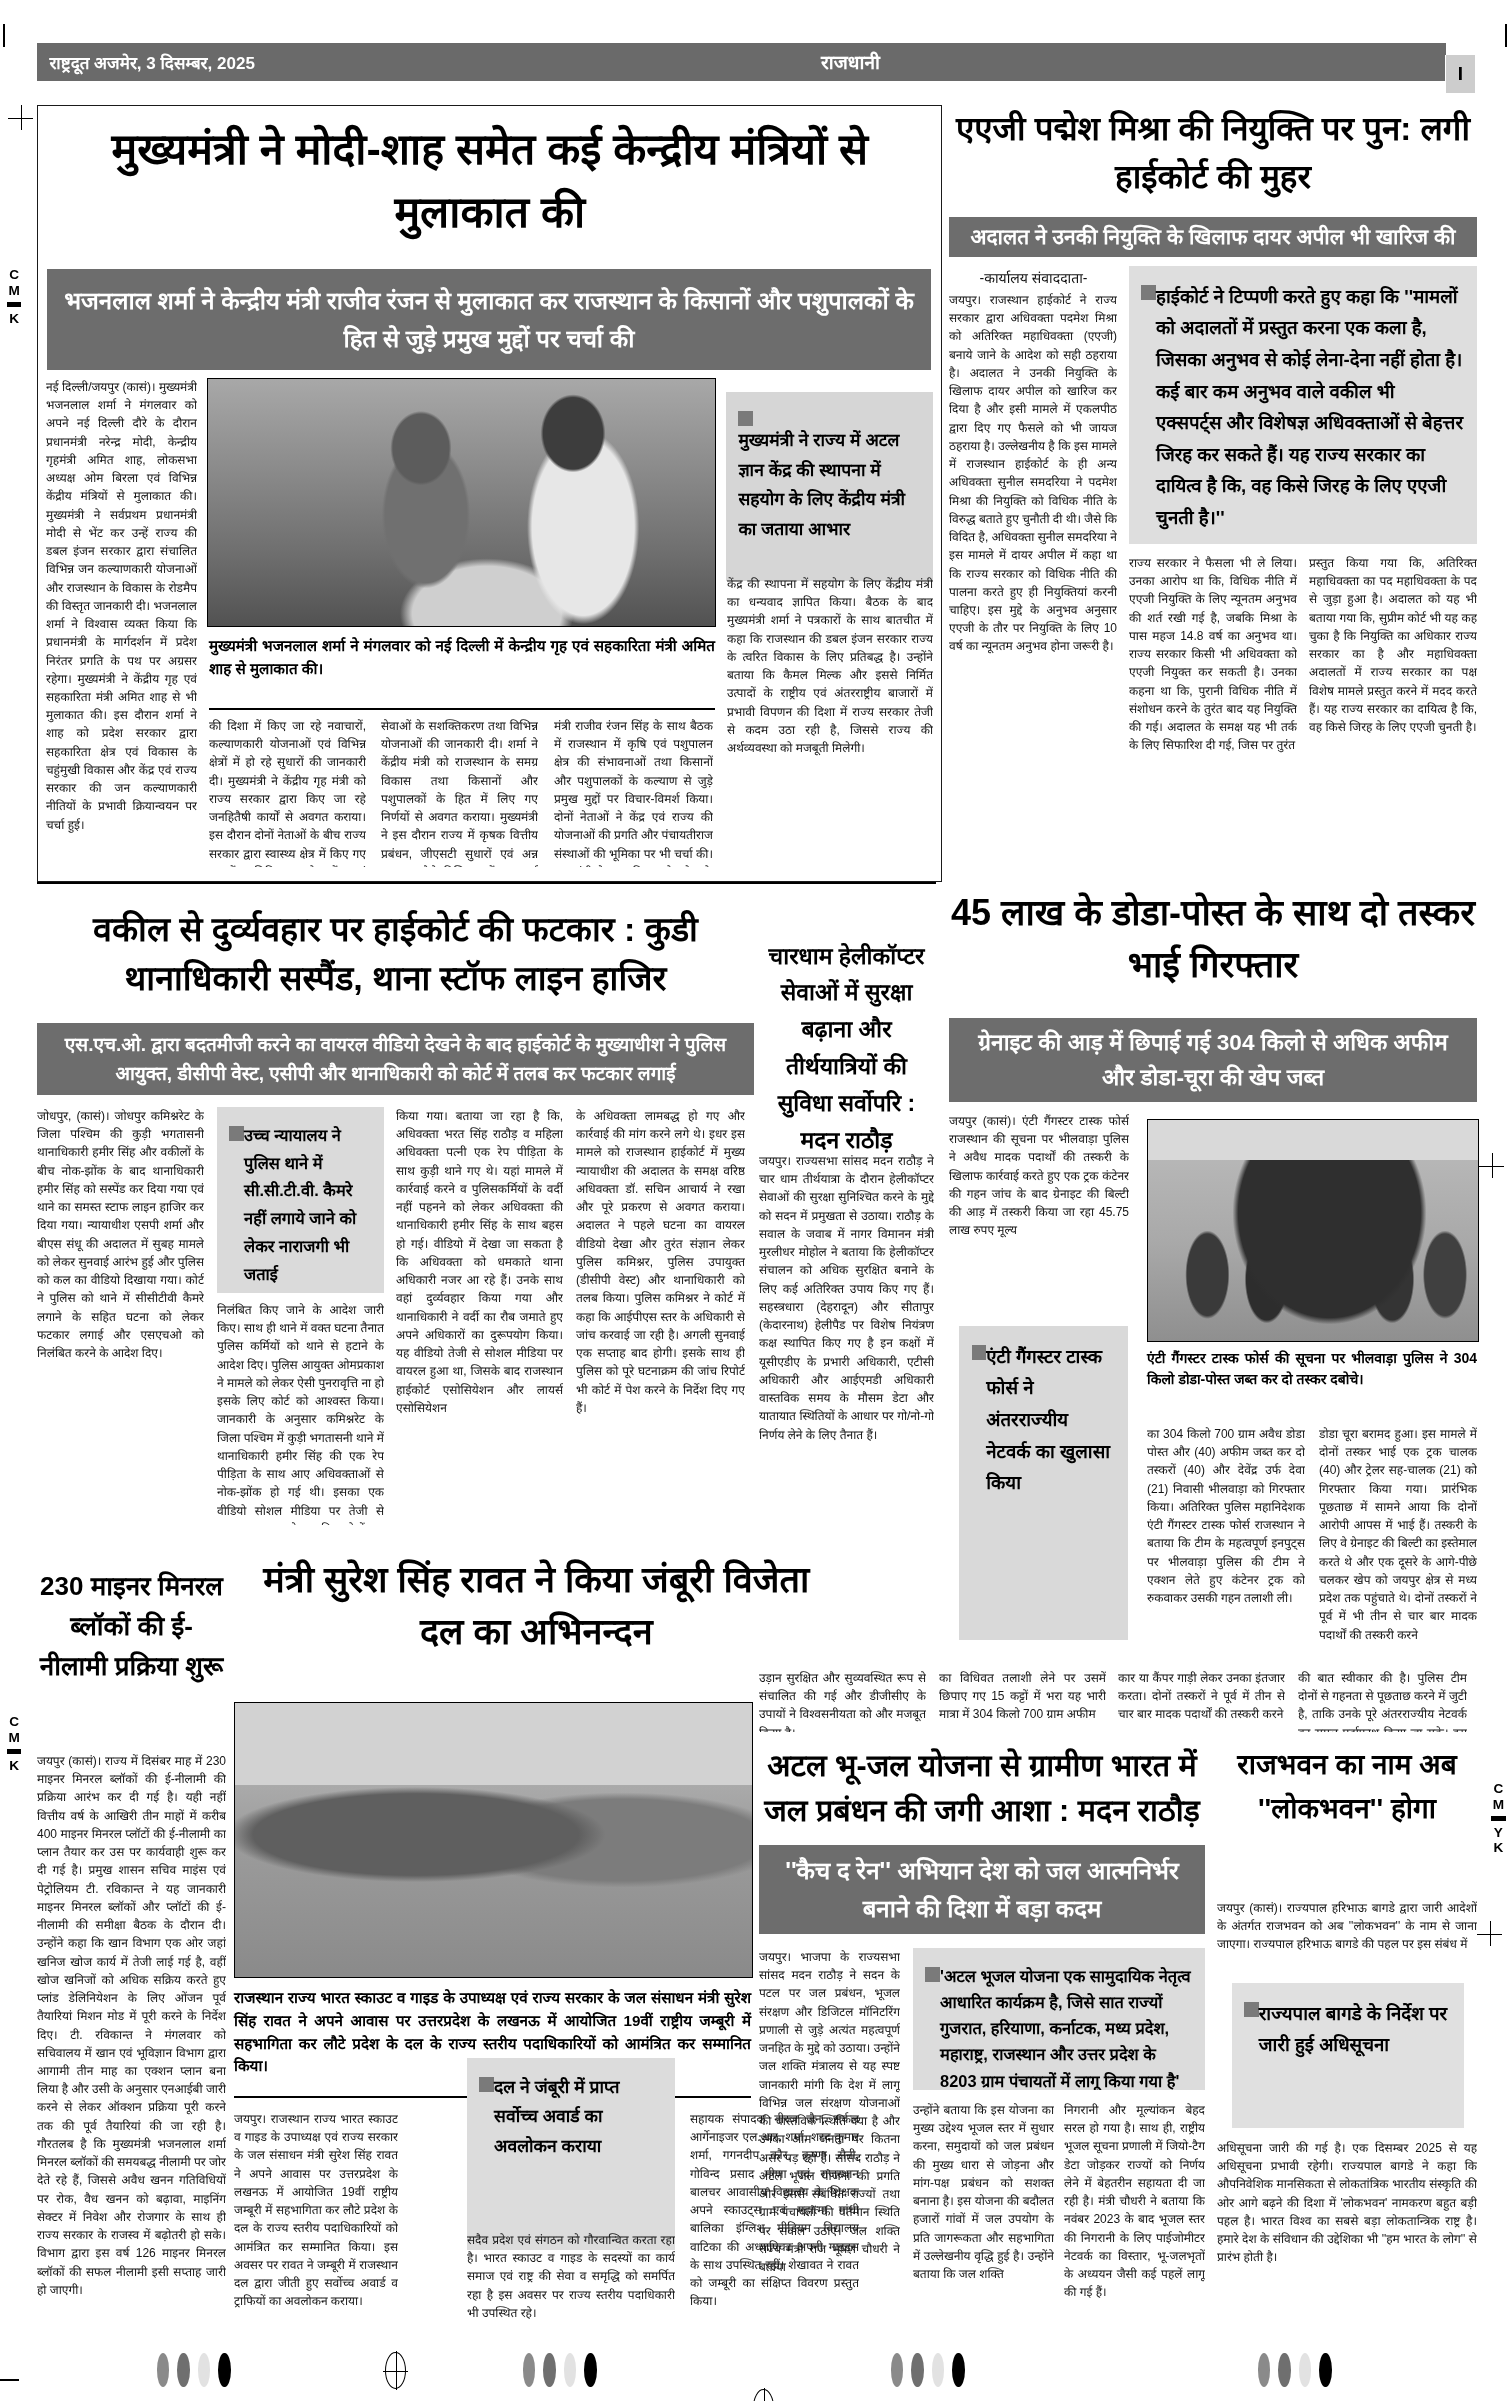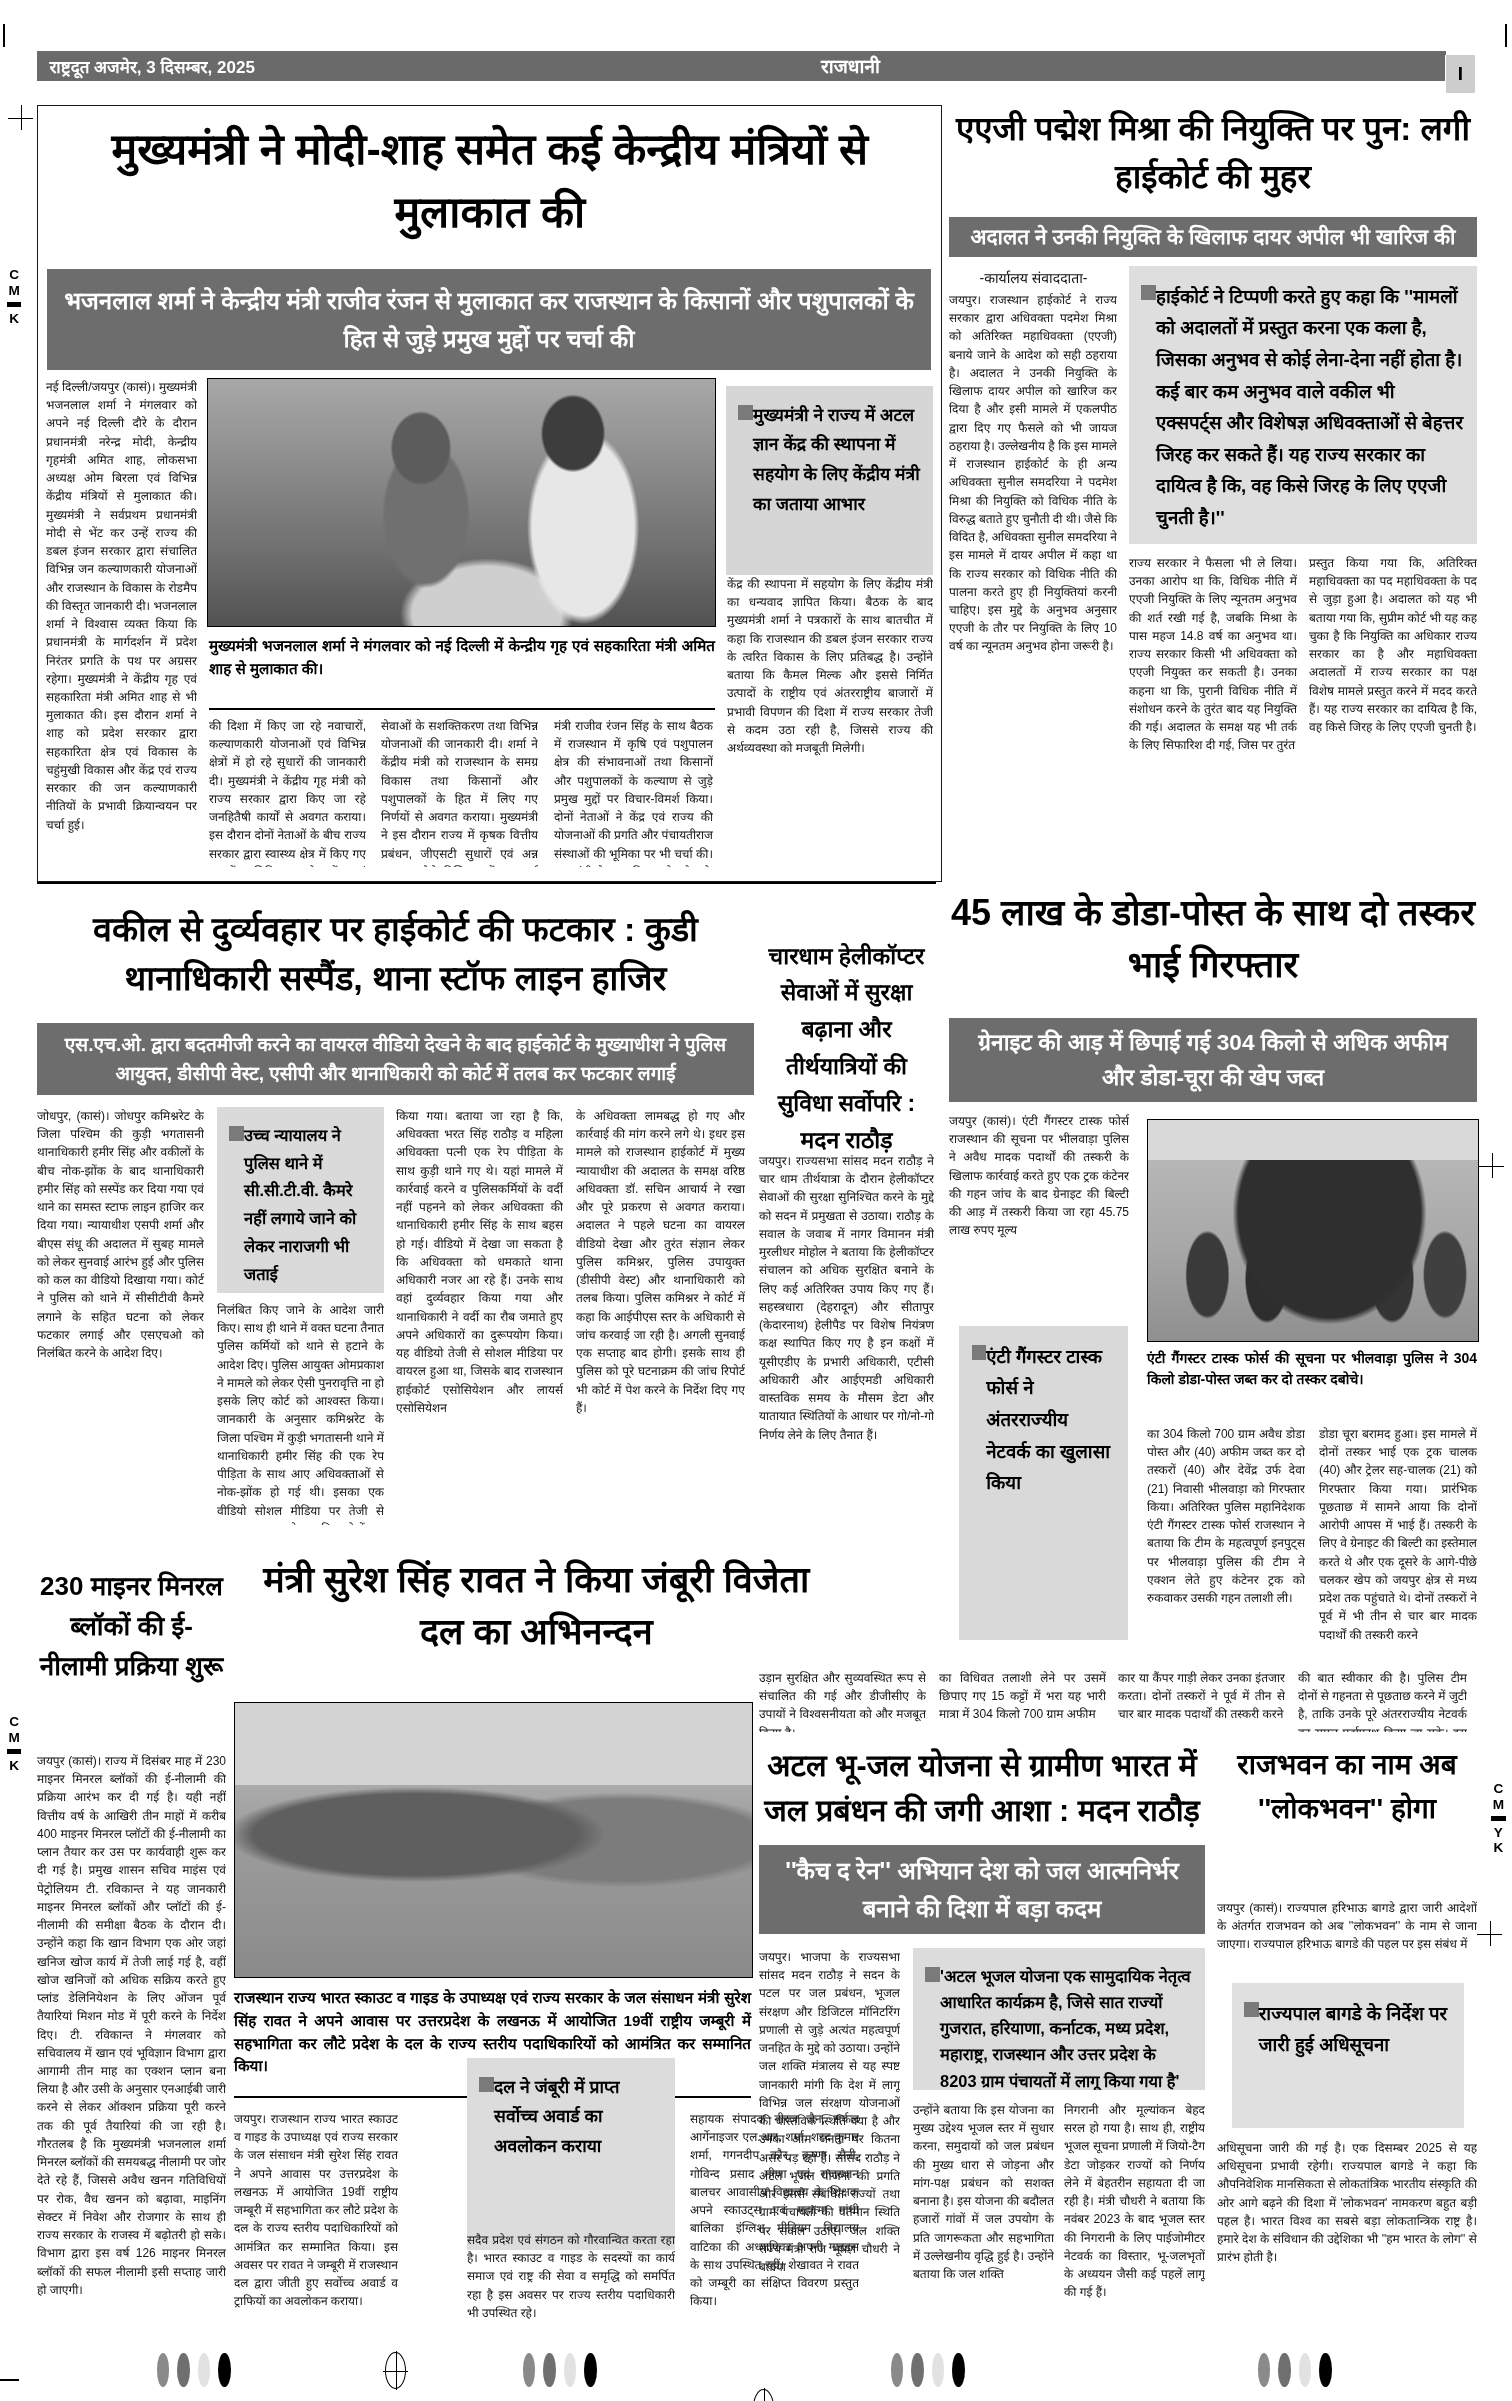--- a/index.html
+++ b/index.html
@@ -87,32 +87,32 @@
   </div>
 
   <div class="abs" style="left:1491px;top:1781px;">
     <div class="cmletter">C</div>
     <div class="cmletter">M</div>
     <div style="width:14.7px;height:5.6px;background:#000;margin:3.4px 0;"></div>
     <div class="cmletter">Y</div>
     <div class="cmletter">K</div>
   </div>
 
-  <div class="abs masthead" style="left:37px;top:51px;width:1409px;height:30px;">
+  <div class="abs masthead" style="left:37px;top:43px;width:1409px;height:38px;">
     <div class="left">राष्ट्रदूत अजमेर, 3 दिसम्बर, 2025</div>
     <div class="center">राजधानी</div>
   </div>
   <div class="abs pagebox" style="left:1445px;top:55px;width:29px;height:38px;">I</div>
 
   <div class="art border-art" style="left:37px;top:105px;width:903px;height:775px;">
     <div class="abs headline" style="left:11.3px;top:12.4px;width:881px;font-size:43px;">मुख्यमंत्री ने मोदी-शाह समेत कई केन्द्रीय मंत्रियों से मुलाकात की</div>
     <div class="abs subbar" style="left:9px;top:163px;width:884px;height:101px;font-size:24px;padding:0 17px;box-sizing:border-box;">भजनलाल शर्मा ने केन्द्रीय मंत्री राजीव रंजन से मुलाकात कर राजस्थान के किसानों और पशुपालकों के हित से जुड़े प्रमुख मुद्दों पर चर्चा की</div>
     <div class="abs bt" style="left:8px;top:272px;width:151px;height:489px;">नई दिल्ली/जयपुर (कासं)। मुख्यमंत्री भजनलाल शर्मा ने मंगलवार को अपने नई दिल्ली दौरे के दौरान प्रधानमंत्री नरेन्द्र मोदी, केन्द्रीय गृहमंत्री अमित शाह, लोकसभा अध्यक्ष ओम बिरला एवं विभिन्न केंद्रीय मंत्रियों से मुलाकात की। मुख्यमंत्री ने सर्वप्रथम प्रधानमंत्री मोदी से भेंट कर उन्हें राज्य की डबल इंजन सरकार द्वारा संचालित विभिन्न जन कल्याणकारी योजनाओं और राजस्थान के विकास के रोडमैप की विस्तृत जानकारी दी। भजनलाल शर्मा ने विश्वास व्यक्त किया कि प्रधानमंत्री के मार्गदर्शन में प्रदेश निरंतर प्रगति के पथ पर अग्रसर रहेगा। मुख्यमंत्री ने केंद्रीय गृह एवं सहकारिता मंत्री अमित शाह से भी मुलाकात की। इस दौरान शर्मा ने शाह को प्रदेश सरकार द्वारा सहकारिता क्षेत्र एवं विकास के चहुंमुखी विकास और केंद्र एवं राज्य सरकार की जन कल्याणकारी नीतियों के प्रभावी क्रियान्वयन पर चर्चा हुई।</div>
     <div class="abs photo photo-meeting" style="left:169px;top:272px;width:507px;height:247px;"></div>
-    <div class="abs qbox" style="left:688px;top:280px;width:207px;height:189px;box-sizing:border-box;">
+    <div class="abs qbox" style="left:688px;top:286px;width:207px;height:189px;box-sizing:border-box;flex-direction:column;">
       <div class="sq"></div>
       <div class="qt" style="font-size:17.5px;">मुख्यमंत्री ने राज्य में अटल ज्ञान केंद्र की स्थापना में सहयोग के लिए केंद्रीय मंत्री का जताया आभार</div>
     </div>
     <div class="abs bt" style="left:689px;top:469px;width:206px;height:292px;">केंद्र की स्थापना में सहयोग के लिए केंद्रीय मंत्री का धन्यवाद ज्ञापित किया। बैठक के बाद मुख्यमंत्री शर्मा ने पत्रकारों के साथ बातचीत में कहा कि राजस्थान की डबल इंजन सरकार राज्य के त्वरित विकास के लिए प्रतिबद्ध है। उन्होंने बताया कि कैमल मिल्क और इससे निर्मित उत्पादों के राष्ट्रीय एवं अंतरराष्ट्रीय बाजारों में प्रभावी विपणन की दिशा में राज्य सरकार तेजी से कदम उठा रही है, जिससे राज्य की अर्थव्यवस्था को मजबूती मिलेगी।</div>
     <div class="abs caption" style="left:171px;top:529px;width:506px;height:68px;">मुख्यमंत्री भजनलाल शर्मा ने मंगलवार को नई दिल्ली में केन्द्रीय गृह एवं सहकारिता मंत्री अमित शाह से मुलाकात की।</div>
     <div class="abs rule" style="left:171px;top:602px;width:506px;height:1.7px;"></div>
     <div class="abs bt" style="left:171px;top:611px;width:157px;height:150px;">की दिशा में किए जा रहे नवाचारों, कल्याणकारी योजनाओं एवं विभिन्न क्षेत्रों में हो रहे सुधारों की जानकारी दी। मुख्यमंत्री ने केंद्रीय गृह मंत्री को राज्य सरकार द्वारा किए जा रहे जनहितैषी कार्यों से अवगत कराया। इस दौरान दोनों नेताओं के बीच राज्य सरकार द्वारा स्वास्थ्य क्षेत्र में किए गए सुधारों, चिकित्सा सेवाओं एवं आधारभूत ढांचे पर भी विचार-विमर्श हुआ।</div>
     <div class="abs bt" style="left:343px;top:611px;width:157px;height:150px;">सेवाओं के सशक्तिकरण तथा विभिन्न योजनाओं की जानकारी दी। शर्मा ने केंद्रीय मंत्री को राजस्थान के समग्र विकास तथा किसानों और पशुपालकों के हित में लिए गए निर्णयों से अवगत कराया। मुख्यमंत्री ने इस दौरान राज्य में कृषक वित्तीय प्रबंधन, जीएसटी सुधारों एवं अन्न उत्पादन जैसे विभिन्न मुद्दों पर चर्चा चर्चा की।</div>
     <div class="abs bt" style="left:516px;top:611px;width:159px;height:150px;">मंत्री राजीव रंजन सिंह के साथ बैठक में राजस्थान में कृषि एवं पशुपालन क्षेत्र की संभावनाओं तथा किसानों और पशुपालकों के कल्याण से जुड़े प्रमुख मुद्दों पर विचार-विमर्श किया। दोनों नेताओं ने केंद्र एवं राज्य की योजनाओं की प्रगति और पंचायतीराज संस्थाओं की भूमिका पर भी चर्चा की। मुख्यमंत्री ने कहा कि इससे प्रदेश के किसानों को व्यापक लाभ मिलेगा।</div>
   </div>

